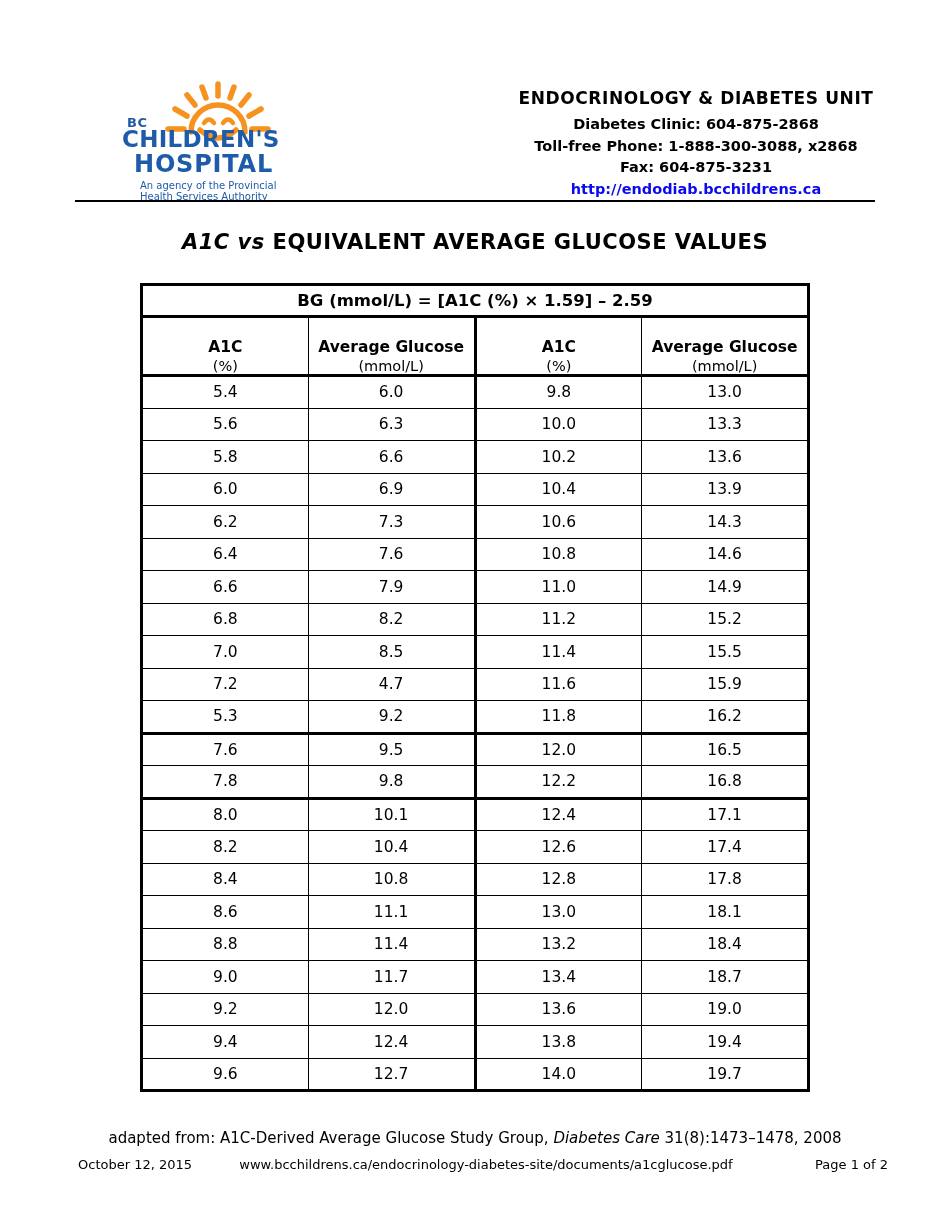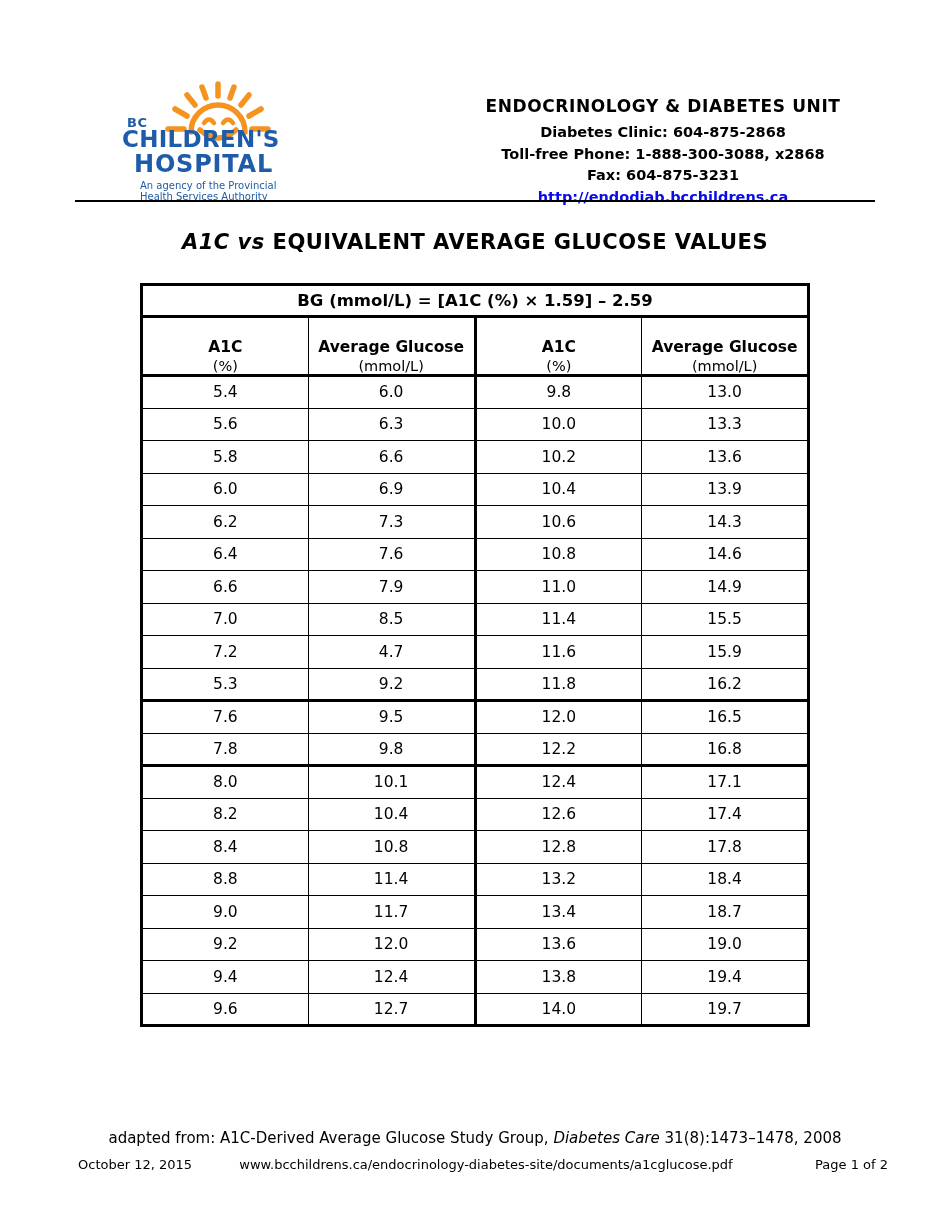--- a/index.html
+++ b/index.html
@@ -15,21 +15,21 @@
 
   
   .logo-box { position:absolute; left:118px; top:82px; width:170px; height:125px; }
   .sun-svg  { position:absolute; left:40px; top:0; width:120px; height:66px; overflow:visible; }
   .logo-bc  { position:absolute; left:9px;  top:33px; font-size:13px; font-weight:bold; color:var(--logo-blue); letter-spacing:0.5px; }
   .logo-line1 { position:absolute; left:4px;  top:44px; font-size:23px; font-weight:bold; color:var(--logo-blue); letter-spacing:0.3px; }
   .logo-line2 { position:absolute; left:16px; top:68px; font-size:24px; font-weight:bold; color:var(--logo-blue); letter-spacing:0.8px; }
   .logo-tagline { position:absolute; left:22px; top:99px; font-size:10px; line-height:10.5px; color:var(--logo-blue); }
 
   
-  .contact { position:absolute; left:448px; top:88px; width:430px; text-align:center;margin-top:8px; }
+  .contact { position:absolute; left:481px; top:88px; width:430px; text-align:center; }
   .contact-unit { font-size:17px; font-weight:bold; letter-spacing:0.6px; margin-bottom:6px; }
   .contact-line { font-size:14.5px; font-weight:bold; line-height:21.5px; }
   .contact-url  { font-size:14.5px; font-weight:bold; line-height:21.5px; color:var(--link-blue); text-decoration:none; display:block; }
 
   .header-rule { position:absolute; left:75px; top:200px; width:800px; border-top:2px solid #000; }
 
   
   .doc-title { position:absolute; left:0; top:230px; width:100%; text-align:center;
                font-size:21px; font-weight:bold; letter-spacing:0.5px; }
 
@@ -173,20 +173,26 @@
           <td>10.8</td>
           <td>14.6</td>
         </tr>
         <tr>
           <td>6.6</td>
           <td>7.9</td>
           <td>11.0</td>
           <td>14.9</td>
         </tr>
         <tr>
+          <td>6.8</td>
+          <td>8.2</td>
+          <td>11.2</td>
+          <td>15.2</td>
+        </tr>
+        <tr>
           <td>7.0</td>
           <td>8.5</td>
           <td>11.4</td>
           <td>15.5</td>
         </tr>
         <tr>
           <td>7.2</td>
           <td>4.7</td>
           <td>11.6</td>
           <td>15.9</td>
@@ -221,20 +227,26 @@
           <td>12.6</td>
           <td>17.4</td>
         </tr>
         <tr>
           <td>8.4</td>
           <td>10.8</td>
           <td>12.8</td>
           <td>17.8</td>
         </tr>
         <tr>
+          <td>8.6</td>
+          <td>11.1</td>
+          <td>13.0</td>
+          <td>18.1</td>
+        </tr>
+        <tr>
           <td>8.8</td>
           <td>11.4</td>
           <td>13.2</td>
           <td>18.4</td>
         </tr>
         <tr>
           <td>9.0</td>
           <td>11.7</td>
           <td>13.4</td>
           <td>18.7</td>

